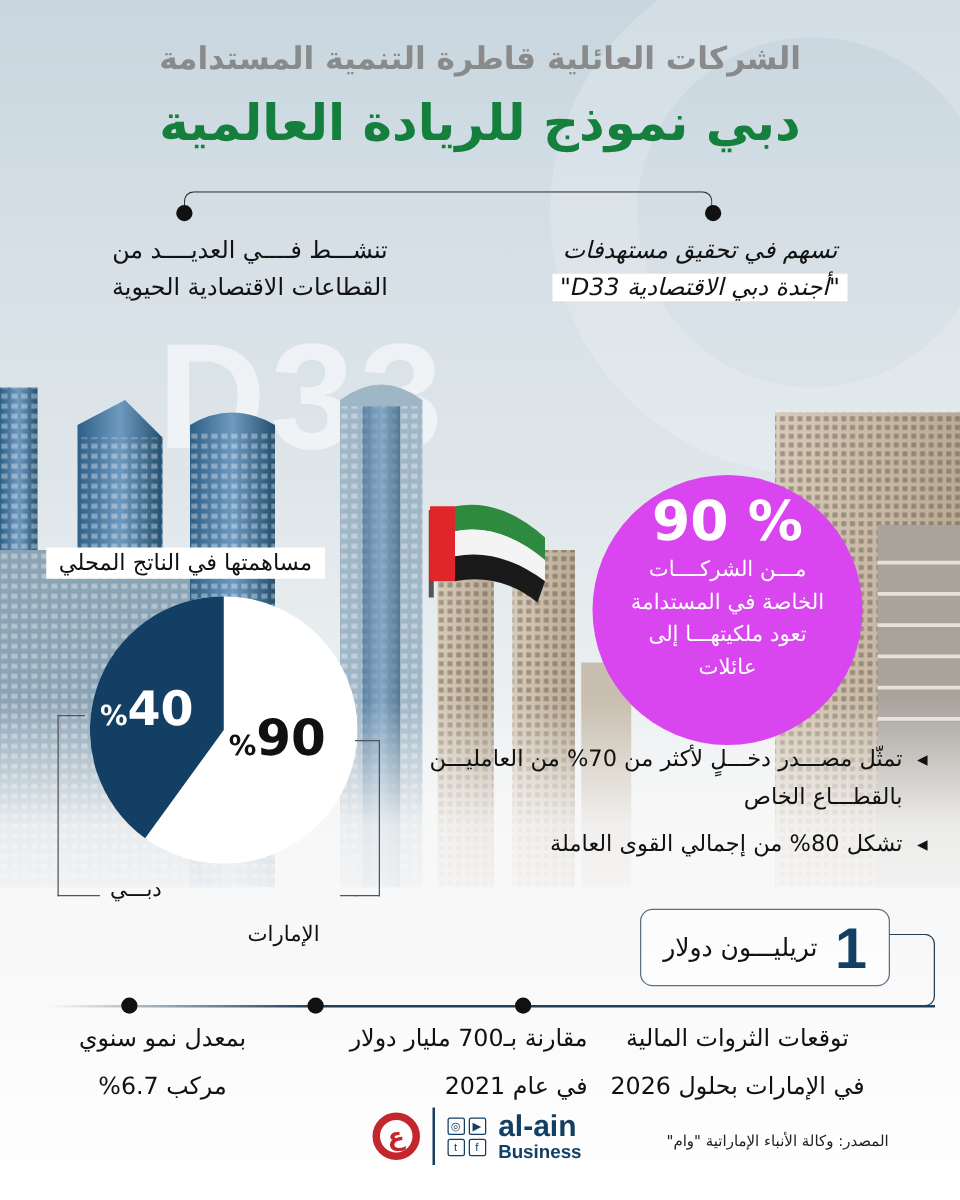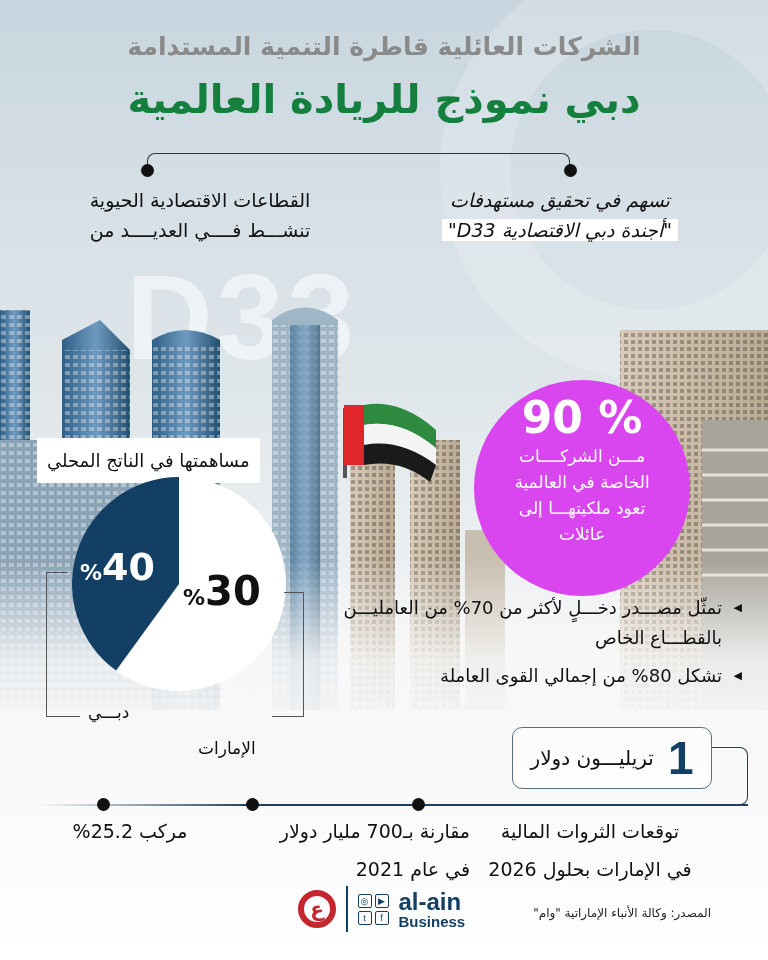--- a/index.html
+++ b/index.html
@@ -54,21 +54,21 @@
   }
   .circle90 .big { font-size: 44px; font-weight: bold; margin-top: 12px; direction: ltr; }
   .circle90 .small { font-size: 17px; line-height: 26px; }
 
   .bullets { position: absolute; right: 26px; top: 593px; width: 400px; font-size: 18px; line-height: 30px; }
   .bullets li { list-style: none; position: relative; padding-right: 20px; margin-bottom: 8px; }
   .bullets li .arrow { position: absolute; right: 0; top: 0; font-size: 11px; }
 
   
   .pie-title {
-    position: absolute; left: 37px; top: 438px; background: #fff; padding: 12px 10px;
+    position: absolute; left: 37px; top: 438px; background: #fff; padding: 2px 10px;
     font-size: 18px; font-weight: normal;
   }
   .pie { position: absolute; left: 72px; top: 477px; width: 214px; height: 214px; }
   .pie-label { position: absolute; font-weight: bold; direction: ltr; }
   .pie-label .pct { font-size: 22px; }
   .legend-line { position: absolute; border: 1.5px solid #555; }
   .legend-text { position: absolute; font-size: 17px; }
 
   
   .trillion-box {
@@ -179,28 +179,28 @@
 
 <div class="bracket"></div>
 <div class="dot" style="left:141px; top:164px;"></div>
 <div class="dot" style="left:564px; top:164px;"></div>
 
 <div class="point-text" style="left:410px; top:185px; width:300px;font-style:italic;">
   <div>تسهم في تحقيق مستهدفات</div>
   <div><span class="highlight">"أجندة دبي الاقتصادية D33"</span></div>
 </div>
 <div class="point-text" style="left:50px; top:185px; width:300px;">
+  <div>تنشـــط فــــي العديــــد من</div>
   <div>القطاعات الاقتصادية الحيوية</div>
-  <div>تنشـــط فــــي العديــــد من</div>
 </div>
 
 <div class="circle90">
   <div class="big">90 %</div>
   <div class="small">مـــن الشركــــات</div>
-  <div class="small">الخاصة في العالمية</div>
+  <div class="small">الخاصة في المستدامة</div>
   <div class="small">تعود ملكيتهـــا إلى</div>
   <div class="small">عائلات</div>
 </div>
 
 <ul class="bullets">
   <li>
     <span class="arrow">◀</span>
     <span>تمثّل مصـــدر دخـــلٍ لأكثر من 70% من العامليـــن بالقطـــاع الخاص</span>
   </li>
   <li>
@@ -210,21 +210,21 @@
 </ul>
 
 <div class="pie-title">مساهمتها في الناتج المحلي</div>
 <svg class="pie" viewBox="0 0 214 214">
 
   <circle cx="107" cy="107" r="107" fill="#ffffff"></circle>
 
   <path d="M107 107 L107 0 A107 107 0 0 0 44.1 193.6 Z" fill="#123f63"></path>
 </svg>
 <div class="pie-label" style="left:183px; top:568px; color:#111;">
-  <span class="pct">%</span><span style="font-size:40px;">30</span>
+  <span class="pct">%</span><span style="font-size:40px;">90</span>
 </div>
 <div class="pie-label" style="left:80px; top:545px; color:#fff;">
   <span class="pct">%</span><span style="font-size:38px;">40</span>
 </div>
 
 <div class="legend-line" style="left:46px; top:572px; width:22px; height:145px; border-right:none;"></div>
 <div class="legend-line" style="left:284px; top:592px; width:20px; height:125px; border-left:none;"></div>
 <div class="legend-line" style="left:68px; top:716px; width:12px; height:0; border-width:1.5px 0 0 0;"></div>
 <div class="legend-line" style="left:272px; top:716px; width:14px; height:0; border-width:1.5px 0 0 0;"></div>
 <div class="legend-text" style="left:88px; top:702px;">دبـــي</div>
@@ -242,21 +242,22 @@
 
 <div class="tl-text" style="left:460px; top:812px; width:260px;">
   <div>توقعات الثروات المالية</div>
   <div>في الإمارات بحلول 2026</div>
 </div>
 <div class="tl-text" style="left:230px; top:812px; width:240px;text-align:right;">
   <div>مقارنة بـ700 مليار دولار</div>
   <div>في عام 2021</div>
 </div>
 <div class="tl-text" style="left:40px; top:812px; width:180px;">
-  <div>مركب 25.2%</div>
+  <div>بمعدل نمو سنوي</div>
+  <div>مركب 6.7%</div>
 </div>
 
 <div class="logo-area">
   <div class="logo-e">ع</div>
   <div class="logo-sep"></div>
   <div class="social">
     <span>◎</span>
     <span>▶</span>
     <span>t</span>
     <span>f</span>

